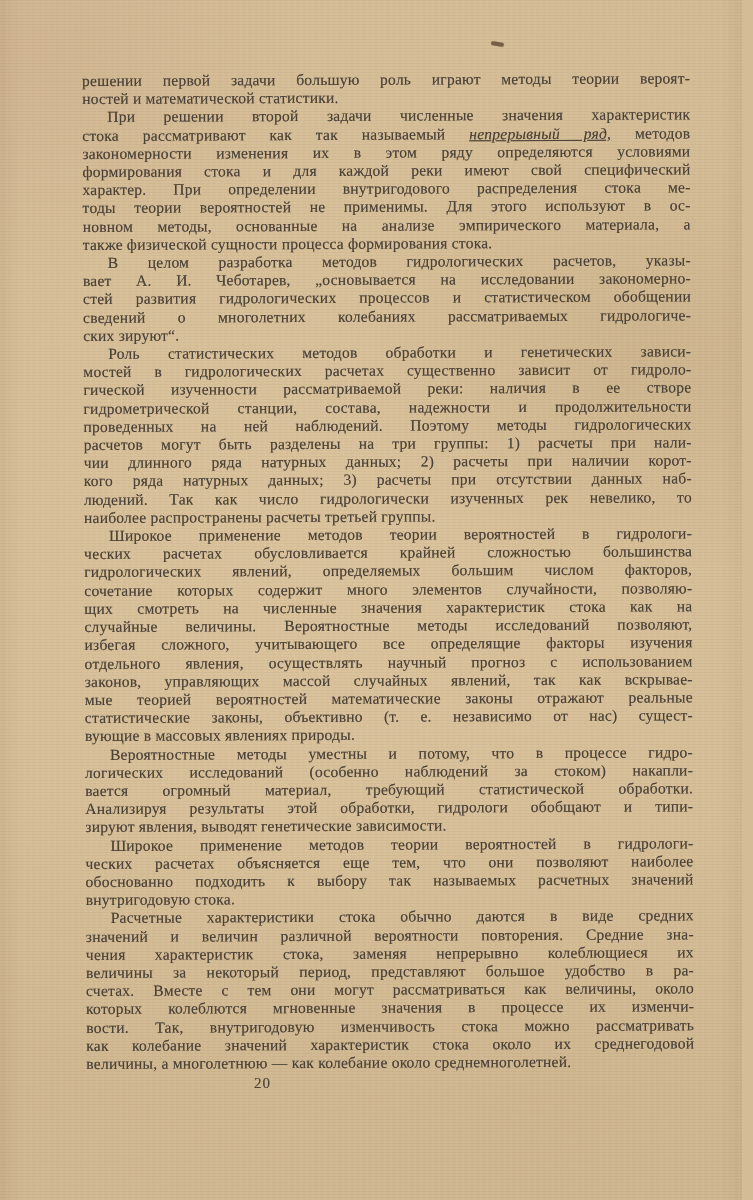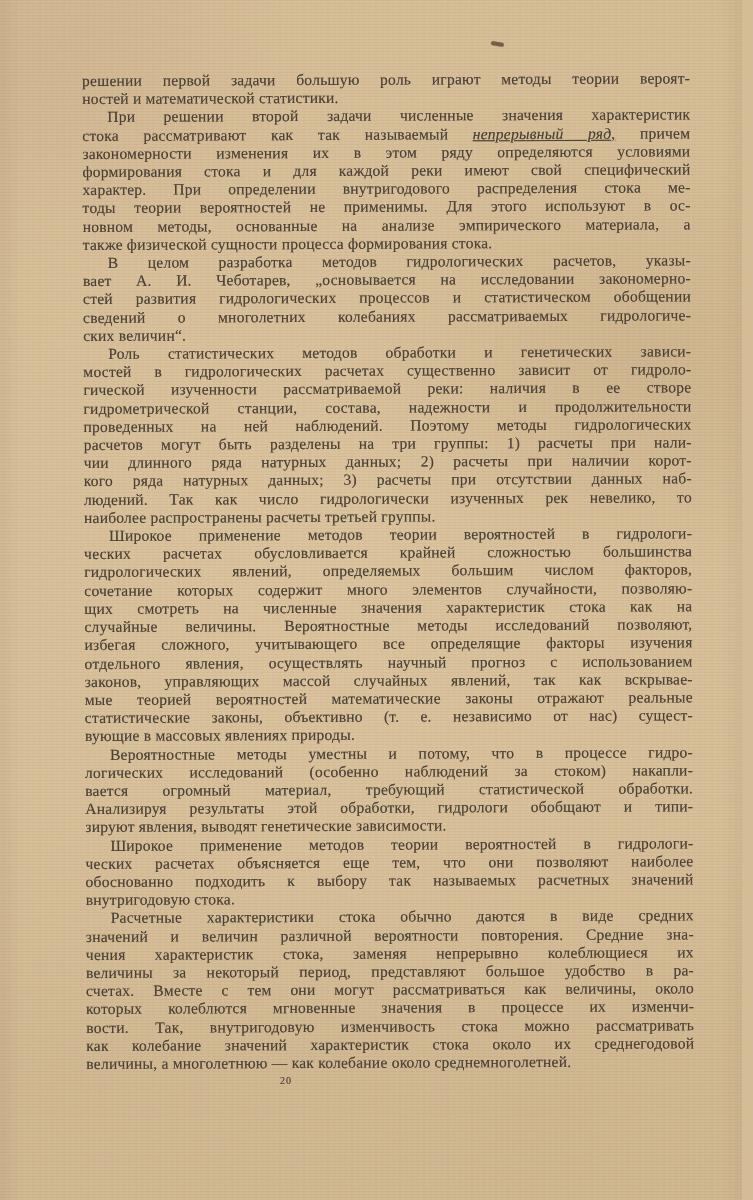--- a/index.html
+++ b/index.html
@@ -32,23 +32,23 @@
     transform:rotate(-0.25deg);
     transform-origin:left top;
   }
   .para{margin:0;}
   .line{text-align:justify;text-align-last:justify;}
   .line.last{text-align-last:left;}
   .line.indent{text-indent:25px;}
   .italic{font-style:italic;text-decoration:underline;}
   .pagenum{
     position:absolute;left:254px;top:1075px;width:38px;
-    text-align:right;
+    text-align:left;
     font-family:"Liberation Serif","DejaVu Serif",serif;
-    font-size:10px;color:#4e453a;letter-spacing:1px;
+    font-size:15px;color:#4e453a;letter-spacing:1px;
     text-shadow:0 0 0.5px rgba(75,66,55,0.5);
   }
   .speck{
     position:absolute;left:491px;top:42px;width:13px;height:3.5px;
     background:rgba(86,64,46,0.75);
     border-radius:2px;
     transform:rotate(9deg);
     box-shadow:0 0 1px rgba(86,64,46,0.55);
   }
 </style>
@@ -58,34 +58,34 @@
 <div class="page">
   <div class="texture"></div>
   <div class="speck"></div>
   <div class="textblock">
       <div class="para">
         <div class="line"><span>решении первой задачи большую роль играют методы теории вероят-</span></div>
         <div class="line last"><span>ностей и математической статистики.</span></div>
       </div>
       <div class="para">
         <div class="line indent"><span>При решении второй задачи численные значения характеристик</span></div>
-        <div class="line"><span>стока рассматривают как так называемый </span><span class="italic">непрерывный ряд,</span><span> причем</span></div>
+        <div class="line"><span>стока рассматривают как так называемый </span><span class="italic">непрерывный ряд,</span><span> методов</span></div>
         <div class="line"><span>закономерности изменения их в этом ряду определяются условиями</span></div>
         <div class="line"><span>формирования стока и для каждой реки имеют свой специфический</span></div>
         <div class="line"><span>характер. При определении внутригодового распределения стока ме-</span></div>
         <div class="line"><span>тоды теории вероятностей не применимы. Для этого используют в ос-</span></div>
         <div class="line"><span>новном методы, основанные на анализе эмпирического материала, а</span></div>
         <div class="line last"><span>также физической сущности процесса формирования стока.</span></div>
       </div>
       <div class="para">
         <div class="line indent"><span>В целом разработка методов гидрологических расчетов, указы-</span></div>
         <div class="line"><span>вает А. И. Чеботарев, „основывается на исследовании закономерно-</span></div>
         <div class="line"><span>стей развития гидрологических процессов и статистическом обобщении</span></div>
         <div class="line"><span>сведений о многолетних колебаниях рассматриваемых гидрологиче-</span></div>
-        <div class="line last"><span>ских величин“.</span></div>
+        <div class="line last"><span>ских зируют“.</span></div>
       </div>
       <div class="para">
         <div class="line indent"><span>Роль статистических методов обработки и генетических зависи-</span></div>
         <div class="line"><span>мостей в гидрологических расчетах существенно зависит от гидроло-</span></div>
         <div class="line"><span>гической изученности рассматриваемой реки: наличия в ее створе</span></div>
         <div class="line"><span>гидрометрической станции, состава, надежности и продолжительности</span></div>
         <div class="line"><span>проведенных на ней наблюдений. Поэтому методы гидрологических</span></div>
         <div class="line"><span>расчетов могут быть разделены на три группы: 1) расчеты при нали-</span></div>
         <div class="line"><span>чии длинного ряда натурных данных; 2) расчеты при наличии корот-</span></div>
         <div class="line"><span>кого ряда натурных данных; 3) расчеты при отсутствии данных наб-</span></div>

